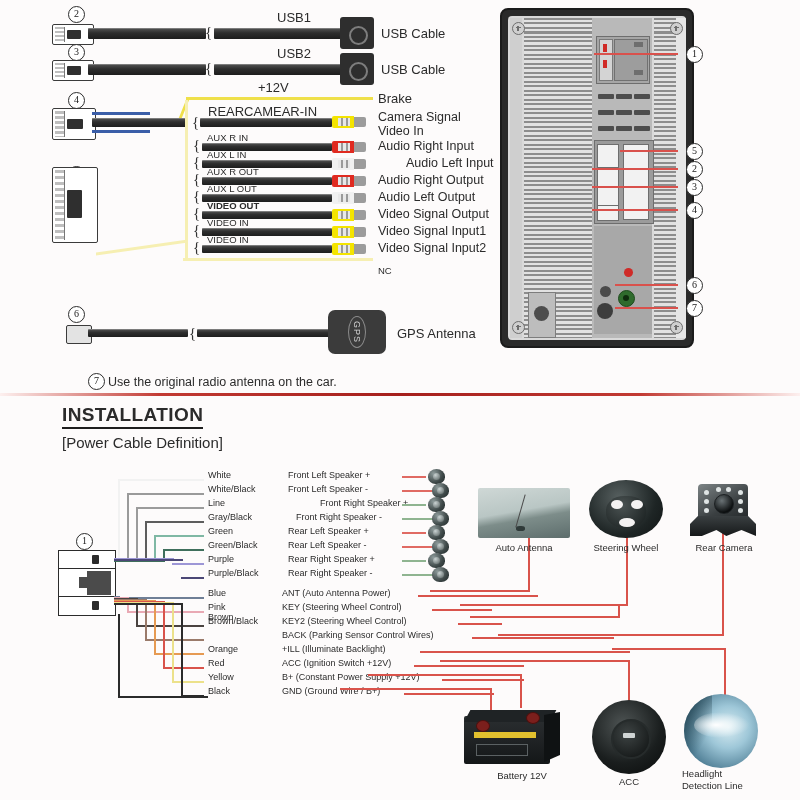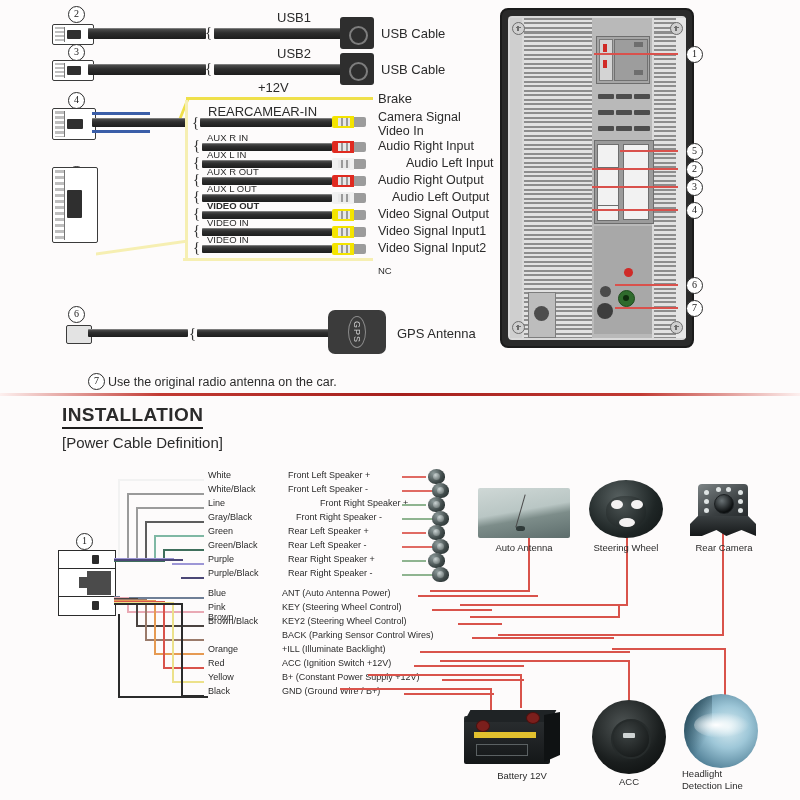--- a/index.html
+++ b/index.html
@@ -229,21 +229,21 @@
       <div class="tip"></div>
     </div>
     <div class="lbl" style="left:378px;top:173px;font-size:12.5px;">Audio Right Output</div>
     <div class="zig" style="top:189px;left:193px;">{</div>
     <div class="cable thick" style="left:202px;top:194px;width:130px;height:8px;"></div>
     <div class="lbl sm" style="left:207px;top:183px;">AUX L OUT</div>
     <div class="rca" style="left:332px;top:192px;">
       <div class="barrel" style="background:#f1f1f1;"></div>
       <div class="tip"></div>
     </div>
-    <div class="lbl" style="left:392px;top:190px;font-size:12.5px;text-align:right;">Audio Left Output</div>
+    <div class="lbl" style="left:378px;top:190px;font-size:12.5px;text-align:right;">Audio Left Output</div>
     <div class="zig" style="top:206px;left:193px;">{</div>
     <div class="cable thick" style="left:202px;top:211px;width:130px;height:8px;"></div>
     <div class="lbl sm" style="left:207px;top:200px;font-weight:bold;">VIDEO OUT</div>
     <div class="rca" style="left:332px;top:209px;">
       <div class="barrel" style="background:#f4e400;"></div>
       <div class="tip"></div>
     </div>
     <div class="lbl" style="left:378px;top:207px;font-size:12.5px;">Video Signal Output</div>
     <div class="zig" style="top:223px;left:193px;">{</div>
     <div class="cable thick" style="left:202px;top:228px;width:130px;height:8px;"></div>

